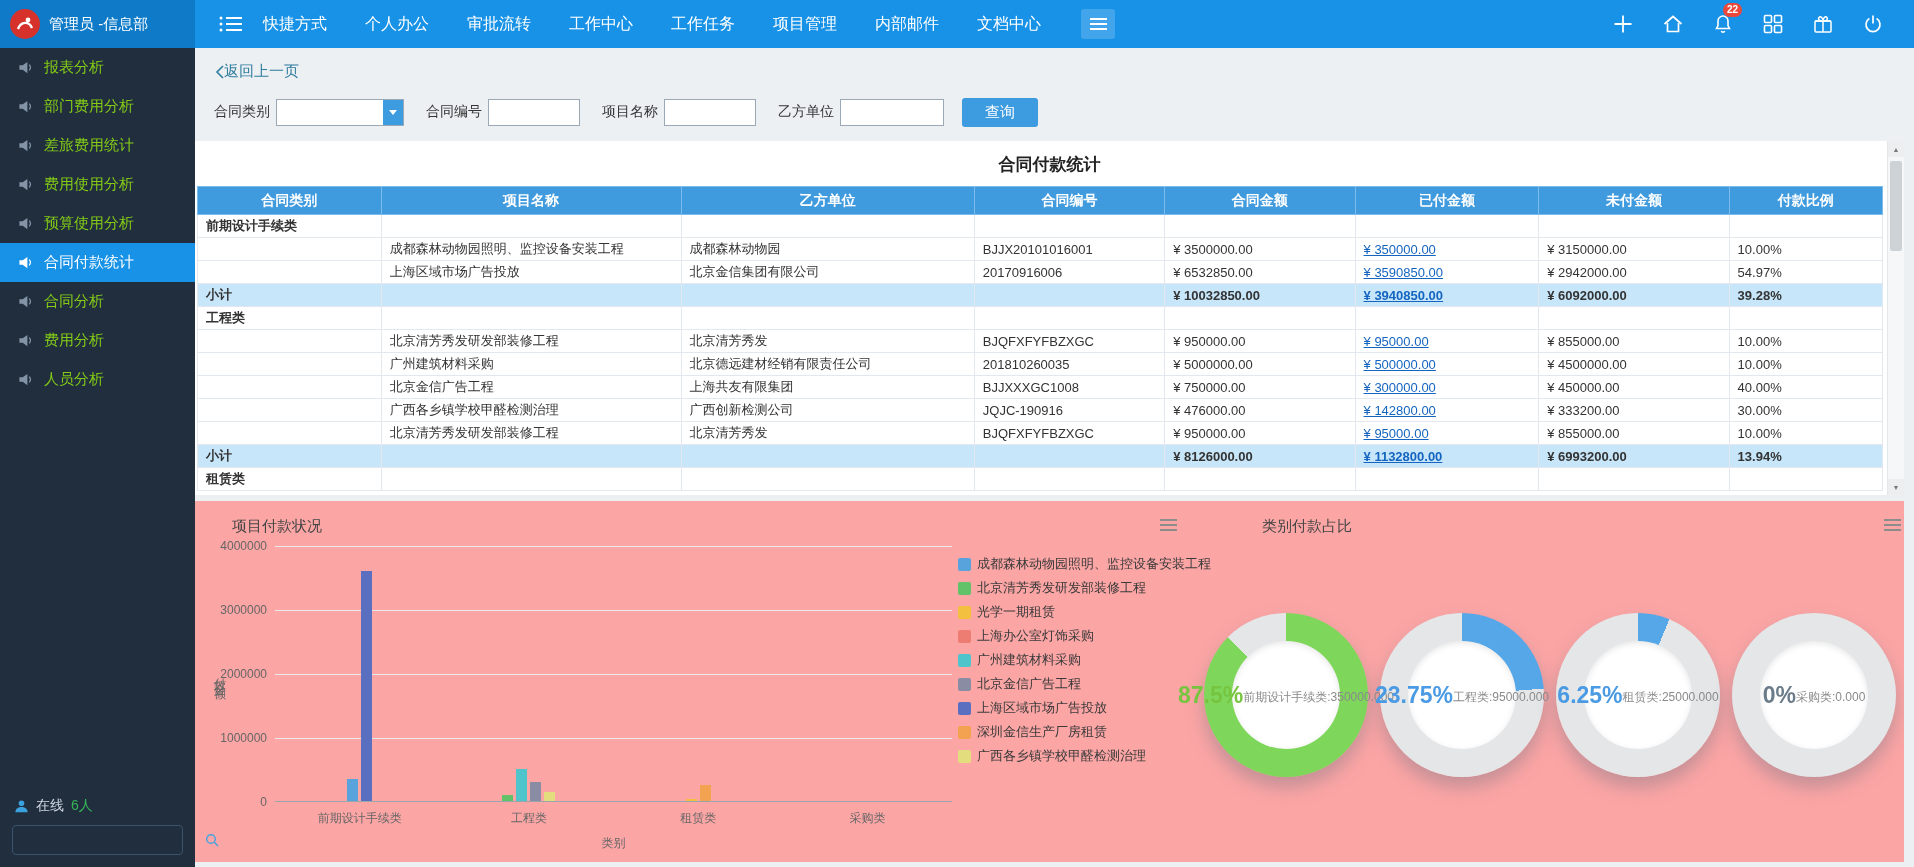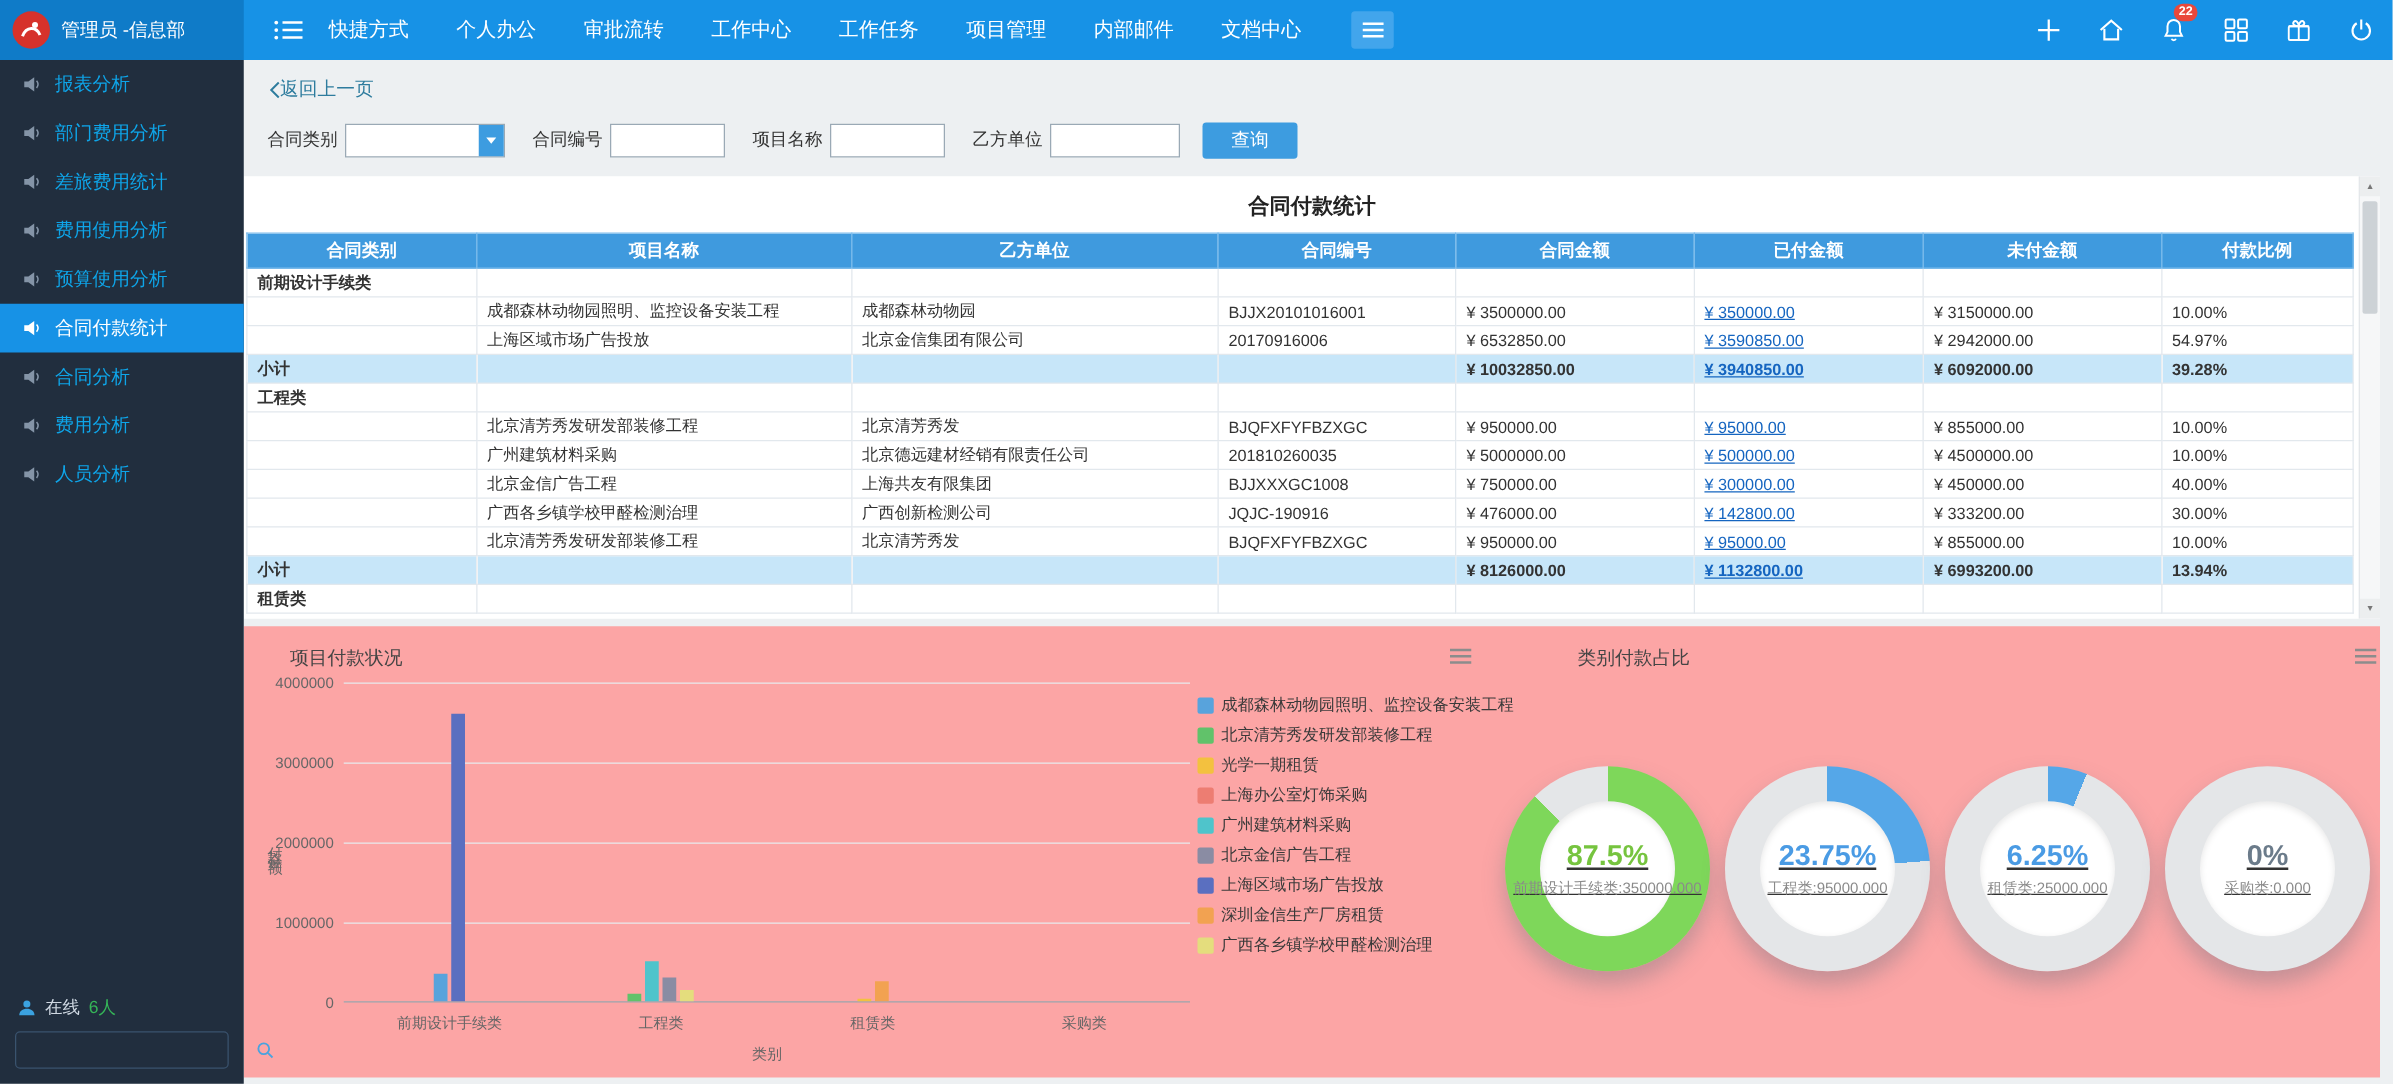--- a/index.html
+++ b/index.html
@@ -8,27 +8,27 @@
 
   
   .topbar { position:absolute; top:0; left:0; width:100%; height:48px; background:#1792e6; display:flex; align-items:center; z-index:20; }
   .brand { flex:0 0 195px; height:100%; background:#0f7bc8; display:flex; align-items:center; gap:9px; padding-left:10px; }
   .logo { width:30px; height:30px; border-radius:50%; background:#d6322b; display:flex; align-items:center; justify-content:center; flex:0 0 30px; }
   .brand-text { color:#fff; font-size:15px; white-space:nowrap; }
   .nav-burger { margin:0 20px 0 24px; cursor:pointer; display:flex; }
   .nav { display:flex; align-items:center; gap:38px; }
   .nav-item { color:#fff; font-size:16px; cursor:pointer; white-space:nowrap; }
   .nav-more { margin-left:40px; width:34px; height:30px; background:#42a5ec; border-radius:3px; display:flex; align-items:center; justify-content:center; cursor:pointer; }
-  .topbar-right { margin-left:auto; display:flex; align-items:center; gap:24px; padding-right:12px; }
+  .topbar-right { margin-left:auto; display:flex; align-items:center; gap:24px; padding-right:28px; }
   .tb-icon { position:relative; width:26px; height:26px; display:flex; align-items:center; justify-content:center; cursor:pointer; }
   .badge { position:absolute; top:-8px; left:13px; background:#e9483b; color:#fff; font-size:10px; line-height:1; padding:2px 4px; border-radius:8px; font-weight:bold; }
 
   
   .sidebar { position:absolute; top:48px; left:0; bottom:0; width:195px; background:#212e3e; z-index:10; }
-  .menu-item { height:39px; display:flex; align-items:center; gap:11px; padding-left:18px; color:#0ea5e9; font-size:15px; cursor:pointer; white-space:nowrap; }
+  .menu-item { height:39px; display:flex; align-items:center; gap:11px; padding-left:18px; color:#84cc16; font-size:15px; cursor:pointer; white-space:nowrap; }
   .menu-item.active { background:#1792e6; color:#fff; }
   .menu-item .spk { color:#8494a7; display:flex; }
   .menu-item.active .spk { color:#fff; }
   .collapse-handle { position:absolute; left:0; top:642px; width:8px; height:58px; border:1px solid #9fb0c0; border-left:none; border-radius:0 5px 5px 0; background:#2b3b4e; cursor:pointer; }
   .online-row { position:absolute; left:14px; bottom:52px; display:flex; align-items:center; gap:7px; font-size:14px; color:#cfd8e2; }
   .online-count { color:#35b558; }
   .side-search { position:absolute; left:12px; right:12px; bottom:12px; height:30px; border:1px solid #3a536e; border-radius:4px; background:transparent; display:flex; align-items:center; }
   .side-search input { flex:1; height:100%; background:transparent; border:none; outline:none; color:#cfd8e2; padding:0 8px; font-size:13px; }
   .side-search .mag { padding-right:8px; display:flex; cursor:pointer; }
 
@@ -77,21 +77,21 @@
   .x-name { position:absolute; top:calc(100% + 34px); left:0; width:100%; text-align:center; font-size:12px; color:#666; }
   .bar { position:absolute; bottom:0; }
 
   .bar-legend { position:absolute; left:763px; top:53px; display:flex; flex-direction:column; gap:4px; }
   .legend-item { display:flex; align-items:center; gap:6px; height:20px; cursor:pointer; }
   .swatch { width:13px; height:13px; border-radius:2px; flex:0 0 13px; }
   .ltext { font-size:13px; color:#3a3a3a; white-space:nowrap; }
 
   .donut-row { position:absolute; left:1009px; top:112px; display:flex; gap:12px; }
   .donut-ring { position:relative; width:164px; height:164px; border-radius:50%; box-shadow:0 10px 18px rgba(100,110,125,.38); }
-  .donut-hole { position:absolute; left:50%; top:50%; width:108px; height:108px; margin:-54px 0 0 -54px; border-radius:50%; background:#fff; display:flex; flex-direction:column; align-items:center; justify-content:center; box-shadow:inset 0 2px 6px rgba(0,0,0,.10); z-index:2;text-decoration:underline; }
+  .donut-hole { position:absolute; left:50%; top:50%; width:108px; height:108px; margin:-54px 0 0 -54px; border-radius:50%; background:#fff; display:flex; flex-direction:row; align-items:center; justify-content:center; box-shadow:inset 0 2px 6px rgba(0,0,0,.10); z-index:2; }
   .donut-pct { font-size:23px; font-weight:bold; }
   .donut-label { font-size:12px; color:#8a8a8a; margin-top:4px; white-space:nowrap; }
 </style>
 </head>
 <body>
 
 <div class="topbar">
   <div class="brand">
     <span class="logo">
       <svg width="30" height="30" viewBox="0 0 30 30">

